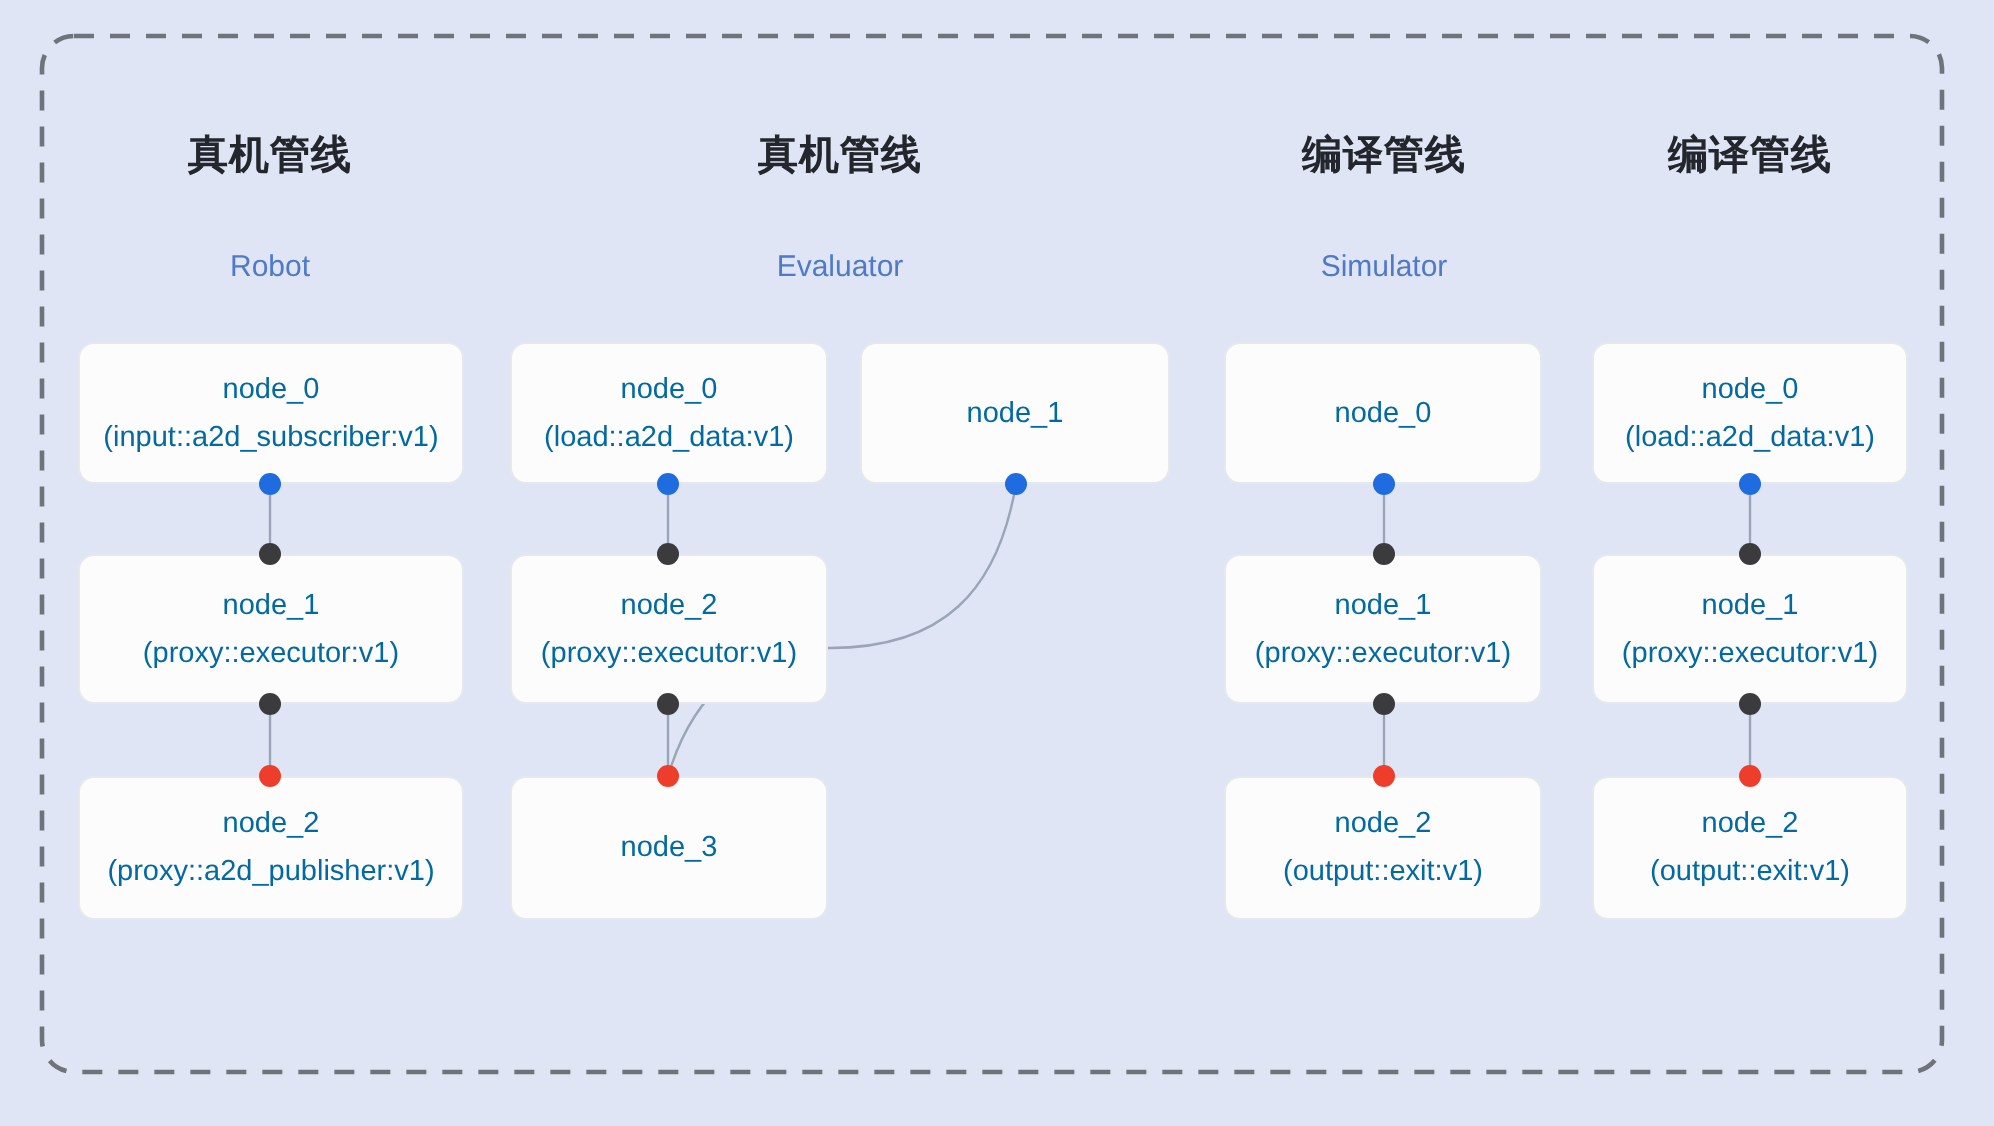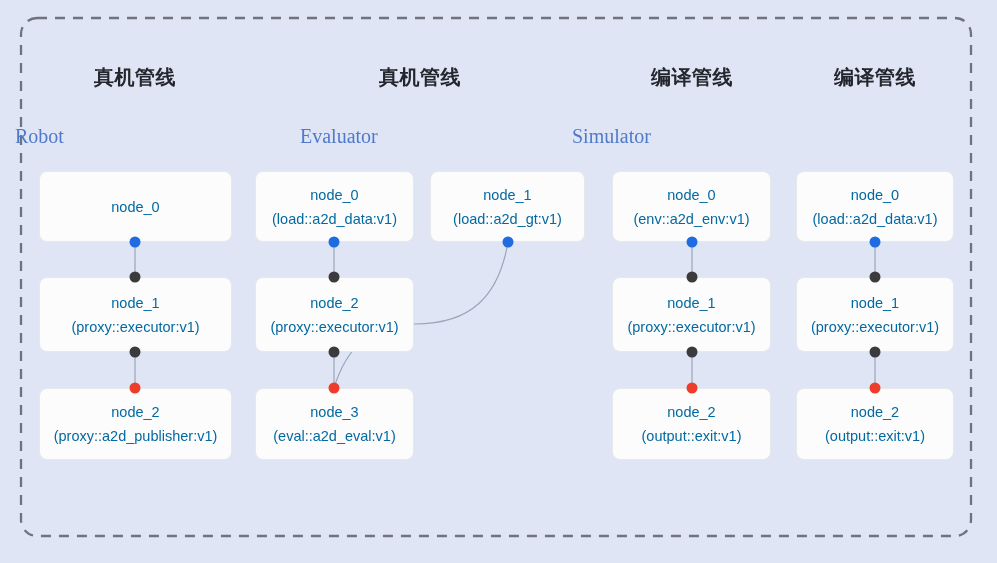--- a/index.html
+++ b/index.html
@@ -22,22 +22,22 @@
     color:#47.4b52;
   }
   .card .nname,.card .ntype{
     color:#0369a1;font-size:14.5px;line-height:24px;white-space:nowrap;text-align:center;
   }
   .hd-zh{
     position:absolute;z-index:2;width:240px;text-align:center;
     font-size:20px;font-weight:700;color:#23262c;letter-spacing:0.5px;
   }
   .hd-en{
-    position:absolute;z-index:2;width:240px;
-    font-size:20px;font-weight:400;color:#4f7aca;font-family:Liberation Serif, serif;
+    position:absolute;z-index:2;width:240px;text-align:center;
+    font-size:15px;font-weight:400;color:#4f7aca;
   }
 </style>
 </head>
 <body>
 
 <div class="stage">
 
   <svg id="bg-layer" class="layer" width="997" height="563" viewBox="0 0 997 563">
     <rect x="21" y="18" width="950" height="518" rx="16" ry="16" fill="none" stroke="#6f747c" stroke-width="2.3" stroke-dasharray="10 8"></rect>
 
@@ -59,50 +59,48 @@
   <div class="hd-zh" style="left:300px;top:64px;">真机管线</div>
   <div class="hd-zh" style="left:572px;top:64px;">编译管线</div>
   <div class="hd-zh" style="left:755px;top:64px;">编译管线</div>
 
   <div class="hd-en" style="left:15px;top:125px;">Robot</div>
   <div class="hd-en" style="left:300px;top:125px;">Evaluator</div>
   <div class="hd-en" style="left:572px;top:125px;">Simulator</div>
 
   <div class="card" style="left:39px;top:171px;width:193px;height:71px;">
     <div class="nname">node_0</div>
+    <div class="ntype">(input::a2d_subscriber:v1)</div>
   </div>
   <div class="card" style="left:39px;top:277px;width:193px;height:75px;">
     <div class="nname">node_1</div>
     <div class="ntype">(proxy::executor:v1)</div>
   </div>
   <div class="card" style="left:39px;top:388px;width:193px;height:72px;">
     <div class="nname">node_2</div>
     <div class="ntype">(proxy::a2d_publisher:v1)</div>
   </div>
 
   <div class="card" style="left:255px;top:171px;width:159px;height:71px;">
     <div class="nname">node_0</div>
     <div class="ntype">(load::a2d_data:v1)</div>
   </div>
   <div class="card" style="left:430px;top:171px;width:155px;height:71px;">
     <div class="nname">node_1</div>
-    <div class="ntype">(load::a2d_gt:v1)</div>
   </div>
   <div class="card" style="left:255px;top:277px;width:159px;height:75px;">
     <div class="nname">node_2</div>
     <div class="ntype">(proxy::executor:v1)</div>
   </div>
   <div class="card" style="left:255px;top:388px;width:159px;height:72px;">
     <div class="nname">node_3</div>
-    <div class="ntype">(eval::a2d_eval:v1)</div>
   </div>
 
   <div class="card" style="left:612px;top:171px;width:159px;height:71px;">
     <div class="nname">node_0</div>
-    <div class="ntype">(env::a2d_env:v1)</div>
   </div>
   <div class="card" style="left:612px;top:277px;width:159px;height:75px;">
     <div class="nname">node_1</div>
     <div class="ntype">(proxy::executor:v1)</div>
   </div>
   <div class="card" style="left:612px;top:388px;width:159px;height:72px;">
     <div class="nname">node_2</div>
     <div class="ntype">(output::exit:v1)</div>
   </div>
 

